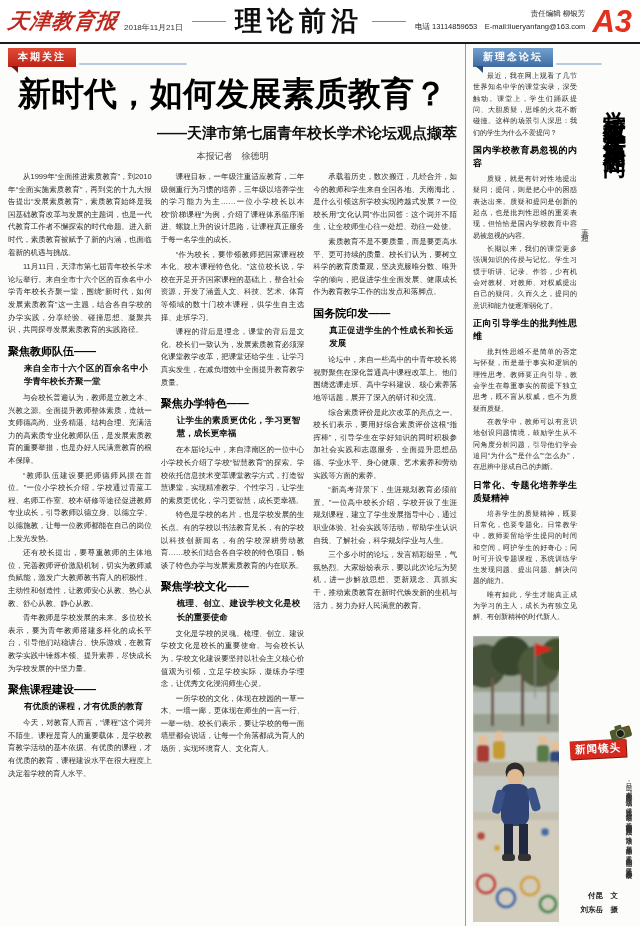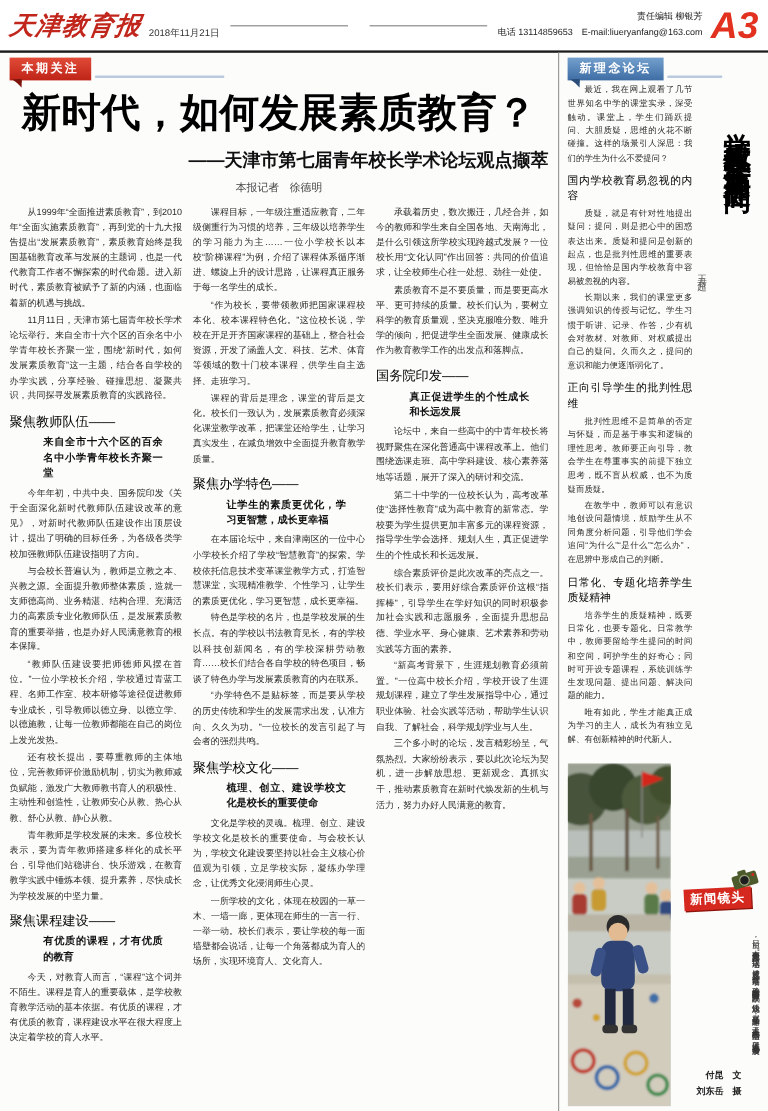--- a/index.html
+++ b/index.html
@@ -31,22 +31,22 @@
   .tag-blue::after{border-top-color:#2a4d79;border-right-color:#2a4d79}
   .swoosh{width:108px;height:2px;background:#b9cadf;margin-left:3px;margin-bottom:2px;border-radius:2px}
 
   
   .headline{font-size:33px;font-weight:900;text-align:center;color:#000;margin-top:2px;letter-spacing:0;white-space:nowrap}
   .subtitle{font-size:15px;font-weight:bold;text-align:right;margin-top:7px;color:#101010}
   .byline{font-size:9px;text-align:center;color:#444;margin:7px 0 8px}
   .cols{display:flex;gap:9px;flex:1;overflow:hidden}
   .col{flex:1;overflow:hidden;text-align:justify}
   .b-p{font-size:7.5px;line-height:1.68;text-indent:2em;color:#2a2a2a;margin-bottom:2px}
-  .b-h{font-size:11px;font-weight:400;color:#000;margin:7px 0 3px}
-  .b-s{font-size:8.5px;font-weight:bold;color:#111;line-height:1.55;margin:0 16px 4px;padding-left:12px}
+  .b-h{font-size:11px;font-weight:700;color:#000;margin:7px 0 3px}
+  .b-s{font-size:8.5px;font-weight:bold;color:#111;line-height:1.55;margin:0 4px 4px;padding-left:12px}
 
   
   .r-row{display:flex;height:566px;overflow:hidden}
   .r-text{width:104px;overflow:hidden;text-align:justify}
   .r-text .b-p{font-size:7px;line-height:1.62}
   .r-text .b-h{font-size:9px;margin:6px 0 3px}
   .v-strip{flex:1;position:relative}
   .v-headline{position:absolute;top:22px;right:5px;writing-mode:vertical-rl;font-size:23px;font-weight:900;letter-spacing:4px;color:#000;white-space:nowrap}
   .v-author{position:absolute;left:1px;top:152px;writing-mode:vertical-rl;font-size:8px;color:#555;letter-spacing:3px}
 
@@ -60,20 +60,21 @@
   .v-caption{position:absolute;top:142px;right:2px;height:106px;writing-mode:vertical-rl;font-size:6.5px;line-height:1.55;color:#333;letter-spacing:.5px}
   .credit{position:absolute;bottom:5px;right:18px;font-size:7.5px;font-weight:bold;color:#222;text-align:right;line-height:1.9;white-space:pre-line}
 </style>
 </head>
 <body>
 
 <div class="header">
   <div class="brand">天津教育报</div>
   <div class="m-date">2018年11月21日</div>
   <div class="m-line"></div>
+  <div class="m-title">理论前沿</div>
   <div class="m-line"></div>
   <div class="m-info">
     <div>责任编辑 柳银芳</div>
     <div>电话 13114859653　E-mail:liueryanfang@163.com</div>
   </div>
   <div class="m-page">A3</div>
 </div>
 
 <div class="main">
 
@@ -84,50 +85,47 @@
     </div>
     <div class="headline">新时代，如何发展素质教育？</div>
     <div class="subtitle">——天津市第七届青年校长学术论坛观点撷萃</div>
     <div class="byline">本报记者　徐德明</div>
     <div class="cols">
       <div class="col">
           <div class="b-p">从1999年“全面推进素质教育”，到2010年“全面实施素质教育”，再到党的十九大报告提出“发展素质教育”，素质教育始终是我国基础教育改革与发展的主题词，也是一代代教育工作者不懈探索的时代命题。进入新时代，素质教育被赋予了新的内涵，也面临着新的机遇与挑战。</div>
           <div class="b-p">11月11日，天津市第七届青年校长学术论坛举行。来自全市十六个区的百余名中小学青年校长齐聚一堂，围绕“新时代，如何发展素质教育”这一主题，结合各自学校的办学实践，分享经验、碰撞思想、凝聚共识，共同探寻发展素质教育的实践路径。</div>
           <div class="b-h">聚焦教师队伍——</div>
           <div class="b-s">来自全市十六个区的百余名中小学青年校长齐聚一堂</div>
-          <div class="b-p">今年年初，中共中央、国务院印发《关于全面深化新时代教师队伍建设改革的意见》，对新时代教师队伍建设作出顶层设计，提出了明确的目标任务，为各级各类学校加强教师队伍建设指明了方向。</div>
           <div class="b-p">与会校长普遍认为，教师是立教之本、兴教之源。全面提升教师整体素质，造就一支师德高尚、业务精湛、结构合理、充满活力的高素质专业化教师队伍，是发展素质教育的重要举措，也是办好人民满意教育的根本保障。</div>
           <div class="b-p">“教师队伍建设要把师德师风摆在首位。”一位小学校长介绍，学校通过青蓝工程、名师工作室、校本研修等途径促进教师专业成长，引导教师以德立身、以德立学、以德施教，让每一位教师都能在自己的岗位上发光发热。</div>
           <div class="b-p">还有校长提出，要尊重教师的主体地位，完善教师评价激励机制，切实为教师减负赋能，激发广大教师教书育人的积极性、主动性和创造性，让教师安心从教、热心从教、舒心从教、静心从教。</div>
           <div class="b-p">青年教师是学校发展的未来。多位校长表示，要为青年教师搭建多样化的成长平台，引导他们站稳讲台、快乐游戏，在教育教学实践中锤炼本领、提升素养，尽快成长为学校发展的中坚力量。</div>
           <div class="b-h">聚焦课程建设——</div>
           <div class="b-s">有优质的课程，才有优质的教育</div>
           <div class="b-p">今天，对教育人而言，“课程”这个词并不陌生。课程是育人的重要载体，是学校教育教学活动的基本依据。有优质的课程，才有优质的教育，课程建设水平在很大程度上决定着学校的育人水平。</div>
         </div>
       <div class="col">
           <div class="b-p">课程目标，一年级注重适应教育，二年级侧重行为习惯的培养，三年级以培养学生的学习能力为主……一位小学校长以本校“阶梯课程”为例，介绍了课程体系循序渐进、螺旋上升的设计思路，让课程真正服务于每一名学生的成长。</div>
           <div class="b-p">“作为校长，要带领教师把国家课程校本化、校本课程特色化。”这位校长说，学校在开足开齐国家课程的基础上，整合社会资源，开发了涵盖人文、科技、艺术、体育等领域的数十门校本课程，供学生自主选择、走班学习。</div>
           <div class="b-p">课程的背后是理念，课堂的背后是文化。校长们一致认为，发展素质教育必须深化课堂教学改革，把课堂还给学生，让学习真实发生，在减负增效中全面提升教育教学质量。</div>
           <div class="b-h">聚焦办学特色——</div>
           <div class="b-s">让学生的素质更优化，学习更智慧，成长更幸福</div>
           <div class="b-p">在本届论坛中，来自津南区的一位中心小学校长介绍了学校“智慧教育”的探索。学校依托信息技术变革课堂教学方式，打造智慧课堂，实现精准教学、个性学习，让学生的素质更优化，学习更智慧，成长更幸福。</div>
           <div class="b-p">特色是学校的名片，也是学校发展的生长点。有的学校以书法教育见长，有的学校以科技创新闻名，有的学校深耕劳动教育……校长们结合各自学校的特色项目，畅谈了特色办学与发展素质教育的内在联系。</div>
-          <div class="b-p">“办学特色不是贴标签，而是要从学校的历史传统和学生的发展需求出发，认准方向、久久为功。”一位校长的发言引起了与会者的强烈共鸣。</div>
           <div class="b-h">聚焦学校文化——</div>
           <div class="b-s">梳理、创立、建设学校文化是校长的重要使命</div>
           <div class="b-p">文化是学校的灵魂。梳理、创立、建设学校文化是校长的重要使命。与会校长认为，学校文化建设要坚持以社会主义核心价值观为引领，立足学校实际，凝练办学理念，让优秀文化浸润师生心灵。</div>
           <div class="b-p">一所学校的文化，体现在校园的一草一木、一墙一廊，更体现在师生的一言一行、一举一动。校长们表示，要让学校的每一面墙壁都会说话，让每一个角落都成为育人的场所，实现环境育人、文化育人。</div>
         </div>
       <div class="col">
-          <div class="b-p">承载着历史，数次搬迁，几经合并，如今的教师和学生来自全国各地、天南海北，是什么引领这所学校实现跨越式发展？一位校长用“文化认同”作出回答：共同的价值追求，让全校师生心往一处想、劲往一处使。</div>
+          <div class="b-p">承载着历史，数次搬迁，几经合并，如今的教师和学生来自全国各地、天南海北，是什么引领这所学校实现跨越式发展？一位校长用“文化认同”作出回答：这个词并不陌生，让全校师生心往一处想、劲往一处使。</div>
           <div class="b-p">素质教育不是不要质量，而是要更高水平、更可持续的质量。校长们认为，要树立科学的教育质量观，坚决克服唯分数、唯升学的倾向，把促进学生全面发展、健康成长作为教育教学工作的出发点和落脚点。</div>
           <div class="b-h">国务院印发——</div>
           <div class="b-s">真正促进学生的个性成长和长远发展</div>
           <div class="b-p">论坛中，来自一些高中的中青年校长将视野聚焦在深化普通高中课程改革上。他们围绕选课走班、高中学科建设、核心素养落地等话题，展开了深入的研讨和交流。</div>
-          <div class="b-p">第二十中学的一位校长认为，高考改革使“选择性教育”成为高中教育的新常态。学校要为学生提供更加丰富多元的课程资源，指导学生学会选择、规划人生，真正促进学生的个性成长和长远发展。</div>
           <div class="b-p">综合素质评价是此次改革的亮点之一。校长们表示，要用好综合素质评价这根“指挥棒”，引导学生在学好知识的同时积极参加社会实践和志愿服务，全面提升思想品德、学业水平、身心健康、艺术素养和劳动实践等方面的素养。</div>
           <div class="b-p">“新高考背景下，生涯规划教育必须前置。”一位高中校长介绍，学校开设了生涯规划课程，建立了学生发展指导中心，通过职业体验、社会实践等活动，帮助学生认识自我、了解社会，科学规划学业与人生。</div>
           <div class="b-p">三个多小时的论坛，发言精彩纷呈，气氛热烈。大家纷纷表示，要以此次论坛为契机，进一步解放思想、更新观念、真抓实干，推动素质教育在新时代焕发新的生机与活力，努力办好人民满意的教育。</div>
         </div>
     </div>
   </div>
 
   <div class="right">
     <div class="tagrow center">
       <span class="tag tag-blue">新理念论坛</span>

